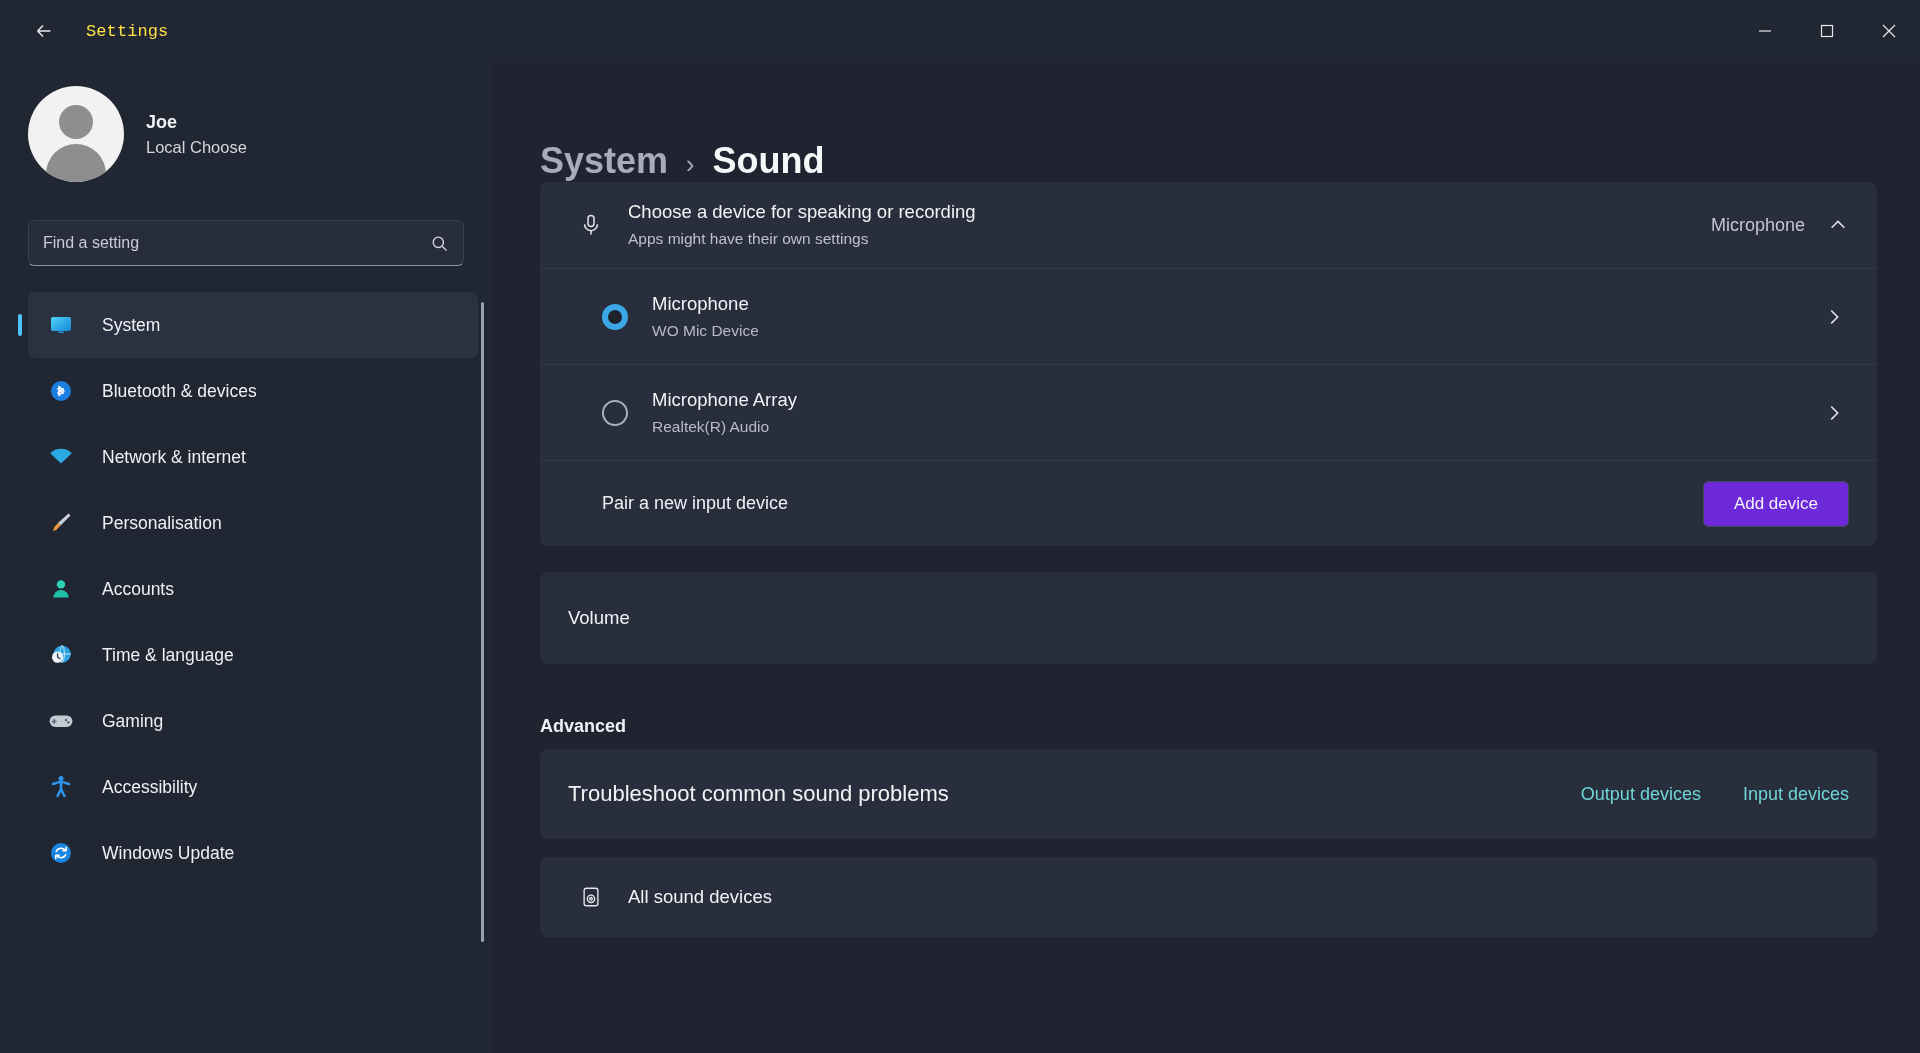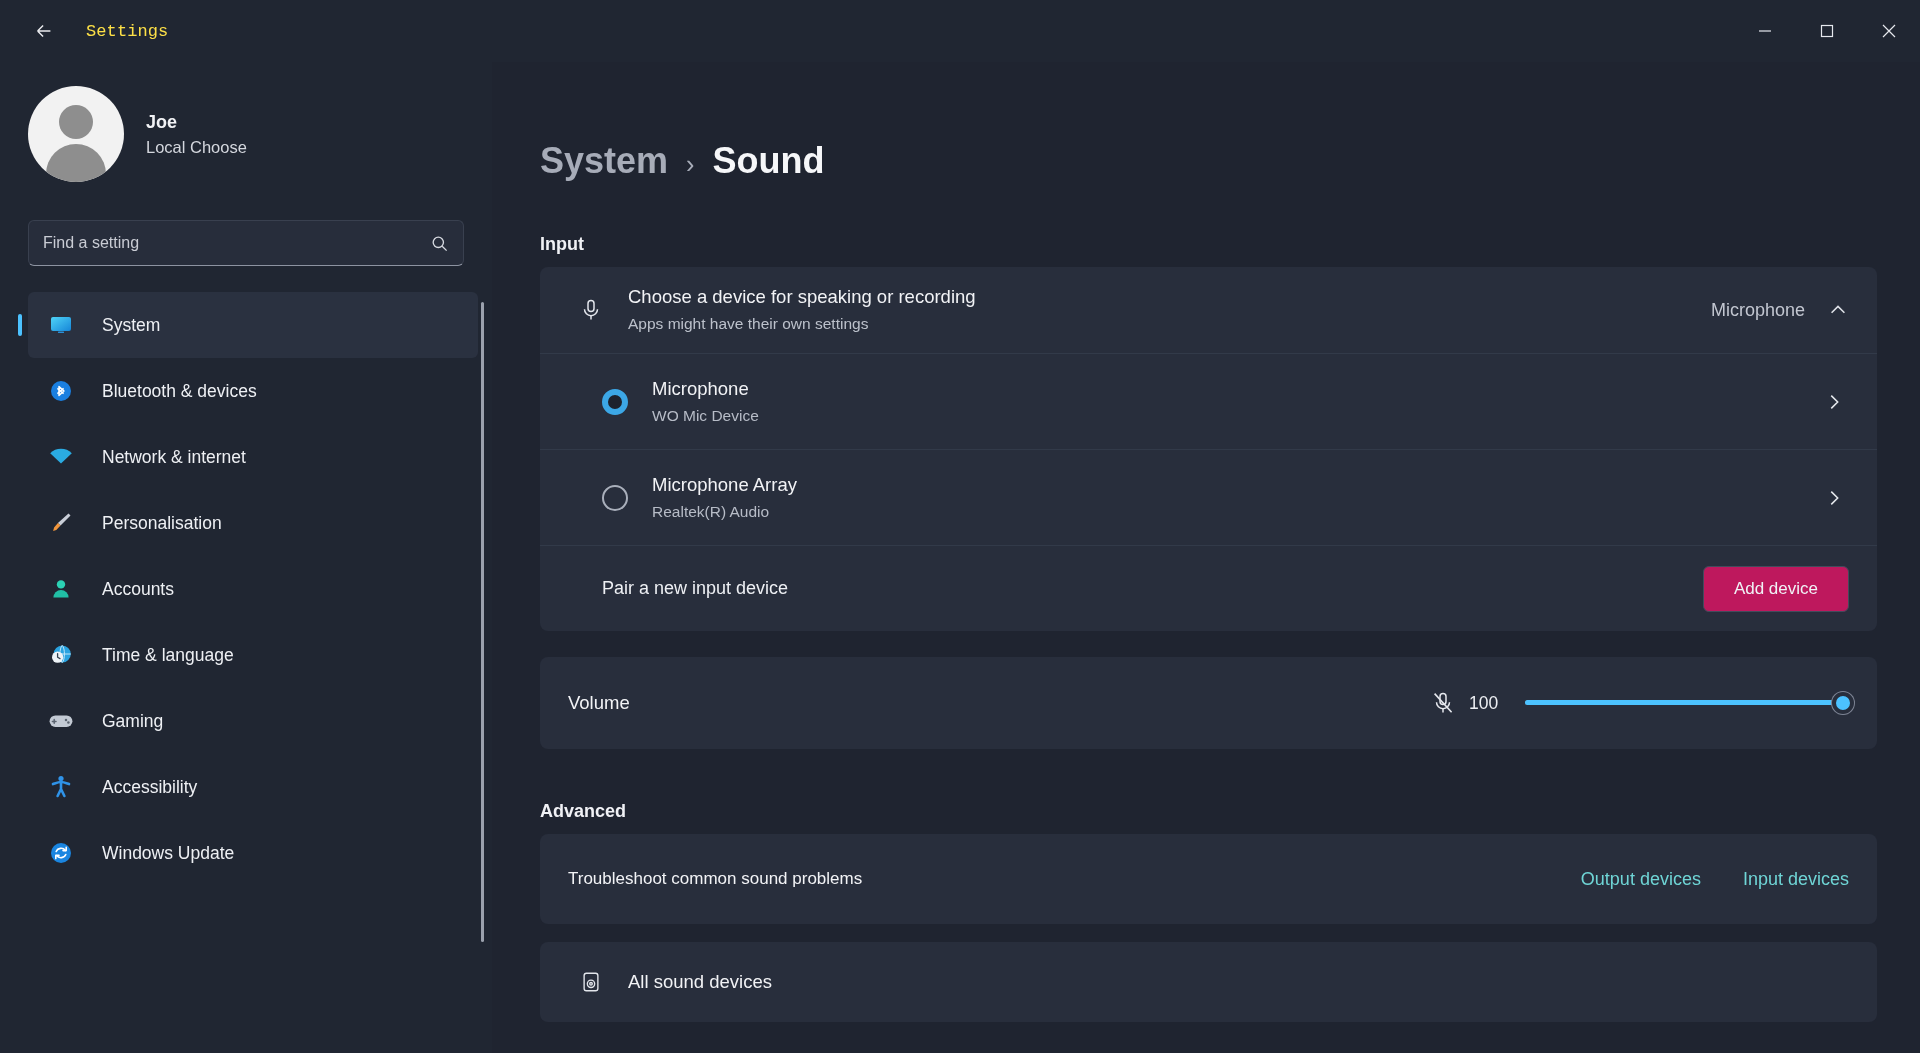--- a/index.html
+++ b/index.html
@@ -152,21 +152,21 @@
   .radio.on { border: 6px solid #3ca7e6; background: #1d222d; }
   .dev-txt { margin-left: 24px; }
   .dev-name { font-size: 18.5px; color: #f2f3f6; line-height: 1.4; }
   .dev-sub { font-size: 15.5px; color: #b7bcc7; line-height: 1.5; margin-top: 2px; }
   .chev-r { margin-left: auto; color: #e2e5ea; display: flex; padding-right: 4px; }
 
   .row-pair { min-height: 86px; padding-left: 62px; }
   .pair-label { font-size: 18px; color: #eef0f4; }
   .btn-add {
     margin-left: auto;
-    background: #be185d; border: 1px solid #434b5c;
+    background: #6d28d9; border: 1px solid #434b5c;
     border-radius: 6px; color: #f0f2f6; font-size: 17px;
     padding: 12px 30px; cursor: pointer; font-family: inherit;
   }
 
   .card-vol { margin-top: 26px; }
   .row-vol { min-height: 92px; padding-left: 28px; padding-right: 34px; }
   .vol-label { font-size: 18.5px; color: #f2f3f6; }
   .vol-right { margin-left: auto; display: flex; align-items: center; }
   .mute-ico { color: #e6e8ee; display: flex; margin-right: 14px; }
   .vol-num { font-size: 17.5px; color: #eceef2; min-width: 42px; }
@@ -180,21 +180,21 @@
     border-radius: 3px; background: #4cc2ff;
   }
   .slider .thumb {
     position: absolute; top: 3px; width: 22px; height: 22px; border-radius: 50%;
     background: #4cc2ff; border: 4px solid #282e3c;
     box-shadow: 0 0 0 1px #7d8494;
     transform: translateX(-50%);
   }
 
   .row-ts { min-height: 90px; }
-  .ts-label { font-size: 17px; color: #f2f3f6; }
+  .ts-label { font-size: 22px; color: #f2f3f6; }
   .ts-links { margin-left: auto; display: flex; gap: 42px; }
   .link { font-size: 18px; color: #6fd5d6; cursor: pointer; }
 
   .card-all { margin-top: 18px; }
   .row-all { min-height: 80px; cursor: pointer; }
   .all-ico { width: 46px; display: flex; justify-content: center; color: #e3e6ec; flex: none; }
   .all-label { font-size: 18.5px; color: #f2f3f6; margin-left: 14px; }
 </style>
 </head>
 <body>
@@ -362,21 +362,20 @@
   </div>
 
   <div class="content">
 
     <div class="crumb">
       <span class="crumb-root">System</span>
       <span class="crumb-sep">›</span>
       <span class="crumb-leaf">Sound</span>
     </div>
 
-    <div class="sec-head">Input</div>
 
     <div class="card sep">
 
       <div class="row row-choose">
         <span class="choose-ico">
           <svg width="24" height="24" viewBox="0 0 24 24" fill="none" stroke="currentColor" stroke-width="1.5">
             <rect x="9" y="2.5" width="6" height="11" rx="3"></rect>
             <path d="M5.5 11.2a6.5 6.5 0 0 0 13 0"></path>
               <path d="M12 17.8V21.5"></path>
           </svg>
@@ -423,36 +422,20 @@
 
       <div class="row row-pair">
         <span class="pair-label">Pair a new input device</span>
         <button class="btn-add">Add device</button>
       </div>
     </div>
 
     <div class="card card-vol">
       <div class="row row-vol">
         <span class="vol-label">Volume</span>
-        <span class="vol-right">
-          <span class="mute-ico">
-            <svg width="24" height="24" viewBox="0 0 24 24" fill="none" stroke="currentColor" stroke-width="1.5">
-              <rect x="9" y="2.5" width="6" height="11" rx="3"></rect>
-              <path d="M5.5 11.2a6.5 6.5 0 0 0 13 0"></path>
-                <path d="M12 17.8V21.5"></path>
-              <path d="M3.6 2.6l17 18.6" stroke-width="1.6"></path>
-            </svg>
-          </span>
-          <span class="vol-num">100</span>
-          <span class="slider">
-            <span class="track"></span>
-            <span class="fill" style="width:100%"></span>
-            <span class="thumb" style="left:100%"></span>
-          </span>
-        </span>
       </div>
     </div>
 
     <div class="sec-head">Advanced</div>
 
     <div class="card">
       <div class="row row-ts">
         <span class="ts-label">Troubleshoot common sound problems</span>
         <span class="ts-links">
           <span class="link">Output devices</span>

